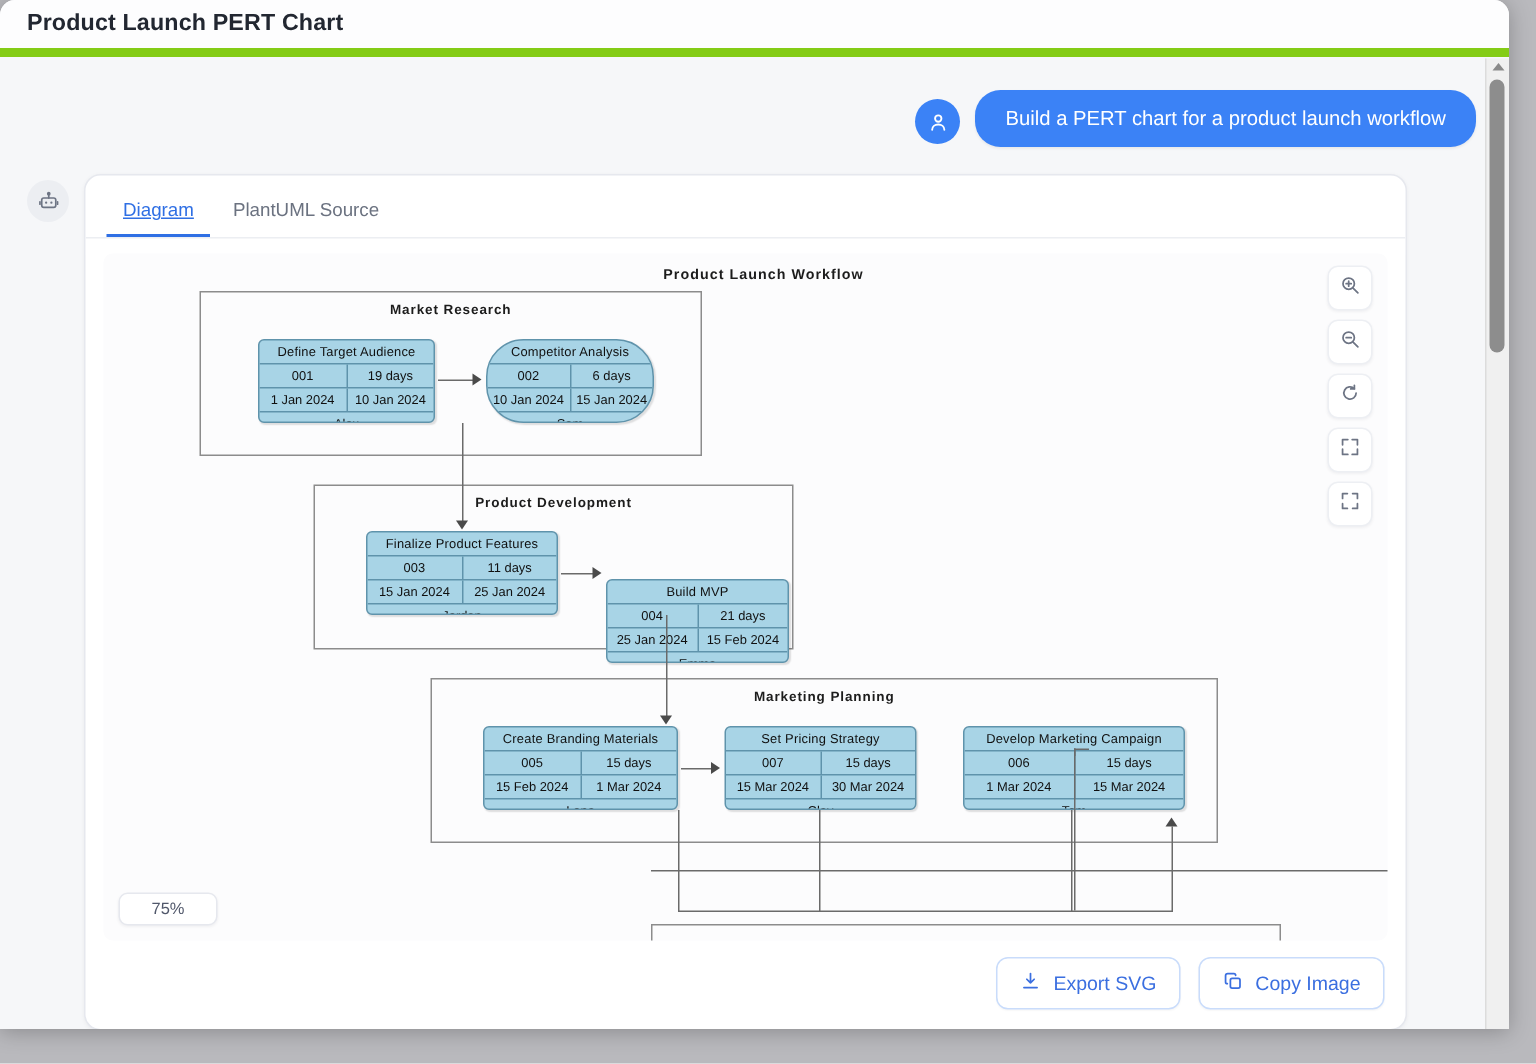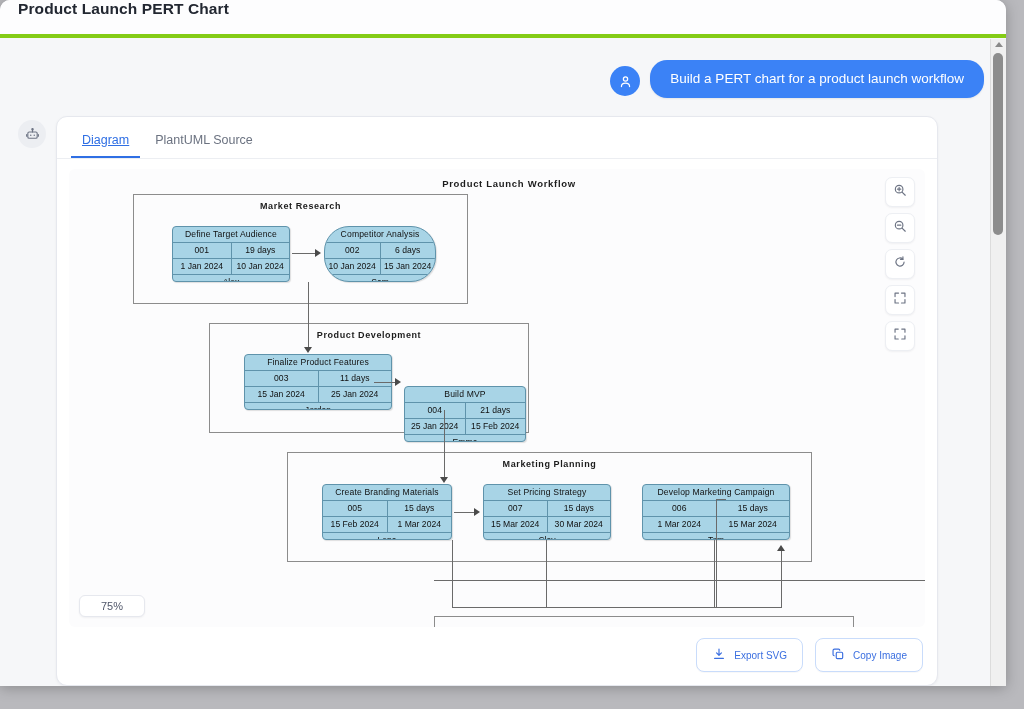--- a/index.html
+++ b/index.html
@@ -9,22 +9,22 @@
     font-family:"Liberation Sans", sans-serif;
     -webkit-font-smoothing:antialiased;
   }
   .app-window{
     position:absolute;left:0;top:0;width:1006px;height:686px;
     background:#f6f7f9;border-radius:10px 10px 0 0;overflow:hidden;
     box-shadow:0 2px 14px rgba(0,0,0,.25);
   }
   
   .titlebar{
-    height:38px;background:#fdfdfe;border-bottom:4px solid #84cc16;
-    display:flex;padding:0 0 0 18px;box-sizing:border-box;
+    height:38px;background:#fdfdfe;border-bottom:6px solid #84cc16;
+    display:flex;align-items:center;padding:0 0 0 18px;box-sizing:border-box;
   }
   .titlebar .title{font-size:15.5px;font-weight:bold;color:#222731;letter-spacing:.1px;}
   
   .page{
     position:absolute;left:0;top:39px;right:0;bottom:0;
     background:#f6f7f9;overflow:hidden;
   }
   
   .chat-row{
     display:flex;align-items:flex-start;justify-content:flex-end;
@@ -103,21 +103,21 @@
   .edge{position:absolute;background:#6a6a6a;}
   .edge.h{height:1px;}
   .edge.v{width:1px;}
   .arrow-d{position:absolute;width:0;height:0;border-left:4px solid transparent;border-right:4px solid transparent;border-top:6px solid #4a4a4a;}
   .arrow-u{position:absolute;width:0;height:0;border-left:4px solid transparent;border-right:4px solid transparent;border-bottom:6px solid #4a4a4a;}
   .arrow-r{position:absolute;width:0;height:0;border-top:4px solid transparent;border-bottom:4px solid transparent;border-left:6px solid #4a4a4a;}
   
   .card-actions{display:flex;justify-content:flex-end;gap:12px;padding:11px 14px 13px 0;}
   .btn{
     display:flex;align-items:center;gap:8px;border:1px solid #c9dcfb;border-radius:8px;
-    background:#fff;color:#3b6fe0;font-size:10px;padding:8px 15px;cursor:pointer;
+    background:#fff;color:#3b6fe0;font-size:13px;padding:8px 15px;cursor:pointer;
     box-shadow:0 1px 1px rgba(16,24,40,.03);
   }
   
   .vscroll{
     position:absolute;right:0;top:39px;width:15px;bottom:0;background:#f0f0f0;
     border-left:1px solid #dcdcdc;
   }
   .vscroll .arrow-top{
     position:absolute;top:3px;left:4px;width:0;height:0;
     border-left:4px solid transparent;border-right:4px solid transparent;border-bottom:5px solid #8a8a8a;
@@ -245,21 +245,21 @@
               <div class="ftr">Sam</div>
             </div>
 
             <div class="edge h" style="left:223px;top:84px;width:24px;"></div>
             <div class="arrow-r" style="left:246px;top:80px;"></div>
 
             <div class="pkg" style="left:140px;top:154px;width:320px;height:110px;">
               <div class="pkg-label">Product Development</div>
             </div>
 
-            <div class="node" style="left:175px;top:185px;width:148px;height:56px;">
+            <div class="node" style="left:175px;top:185px;width:128px;height:56px;">
               <div class="hdr">Finalize Product Features</div>
               <div class="r">
                 <div>003</div>
                 <div>11 days</div>
               </div>
               <div class="r">
                 <div>15 Jan 2024</div>
                 <div>25 Jan 2024</div>
               </div>
               <div class="ftr">Jordan</div>

